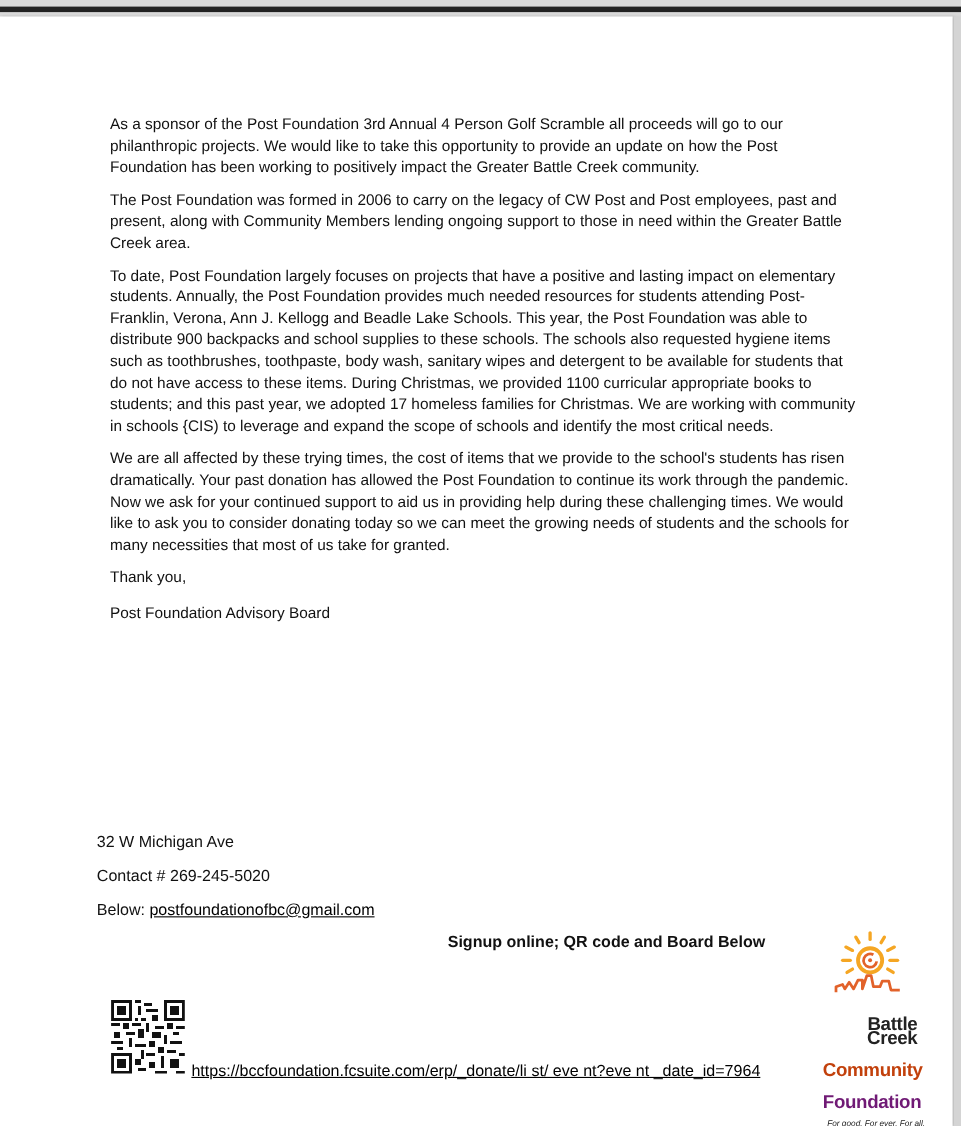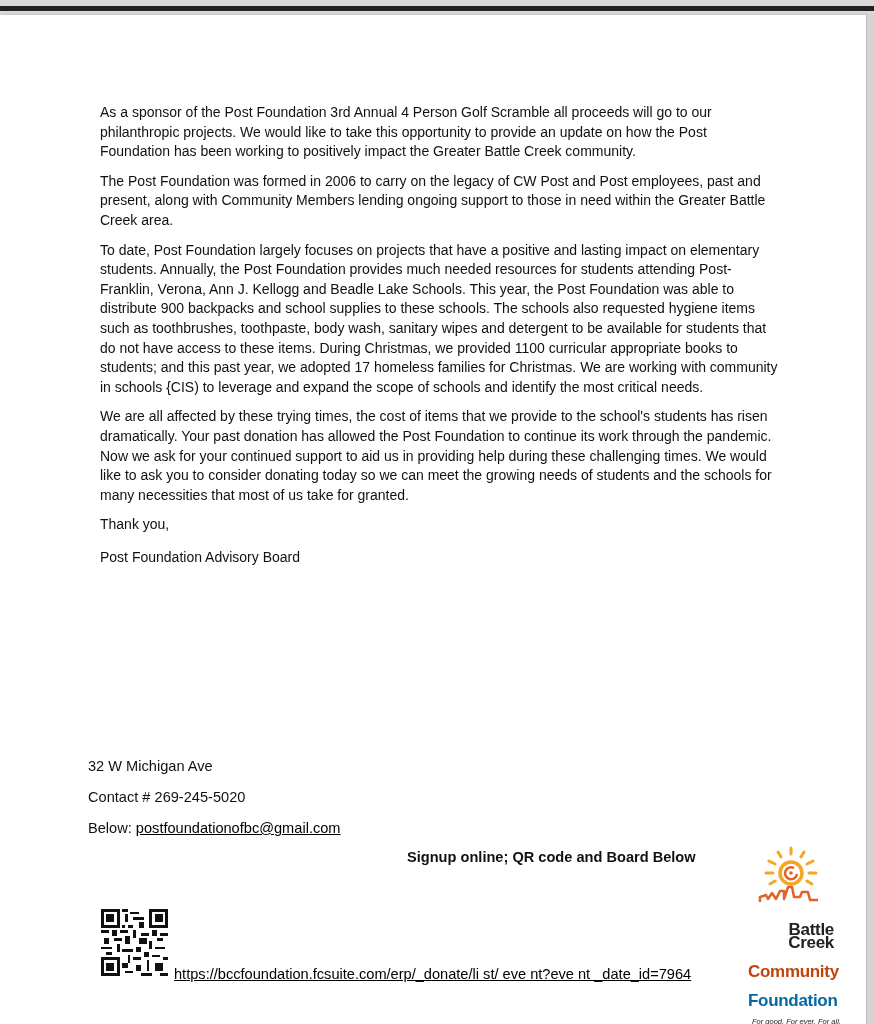--- a/index.html
+++ b/index.html
@@ -22,21 +22,21 @@
   .addr { position:absolute; left:88px; top:757px; font-size:14.6px; }
   .addr div { height:31px; line-height:18px; }
   a.link { color:#000000; text-decoration:underline; }
   .signup { position:absolute; left:407px; top:849px; font-weight:bold; font-size:14.6px; }
   .qr { position:absolute; left:101px; top:909px; width:67px; height:67px; }
   .url { position:absolute; left:174px; top:966px; font-size:14.6px; }
   .logo { position:absolute; left:748px; top:845px; width:86px; }
   .logo-text { font-family: "Liberation Sans", sans-serif; font-weight:bold; font-size:17px; line-height:13px; text-align:right; letter-spacing:-0.3px;margin-top:16px; }
   .lt1 { color:#222; }
   .lt2 { color:#c2410c; }
-  .lt3 { color:#0369a1; }
+  .lt3 { color:#701a75; }
   .tagline { font-family:Liberation Sans, sans-serif; font-style:italic; font-size:7.5px; color:#222; position:absolute; left:752px; top:977px;margin-top:40px; }
 </style>
 </head>
 <body>
 
 <div class="top-bar"></div>
 <div class="top-line"></div>
 <div class="page"></div>
 <div class="right-strip"></div>
 

